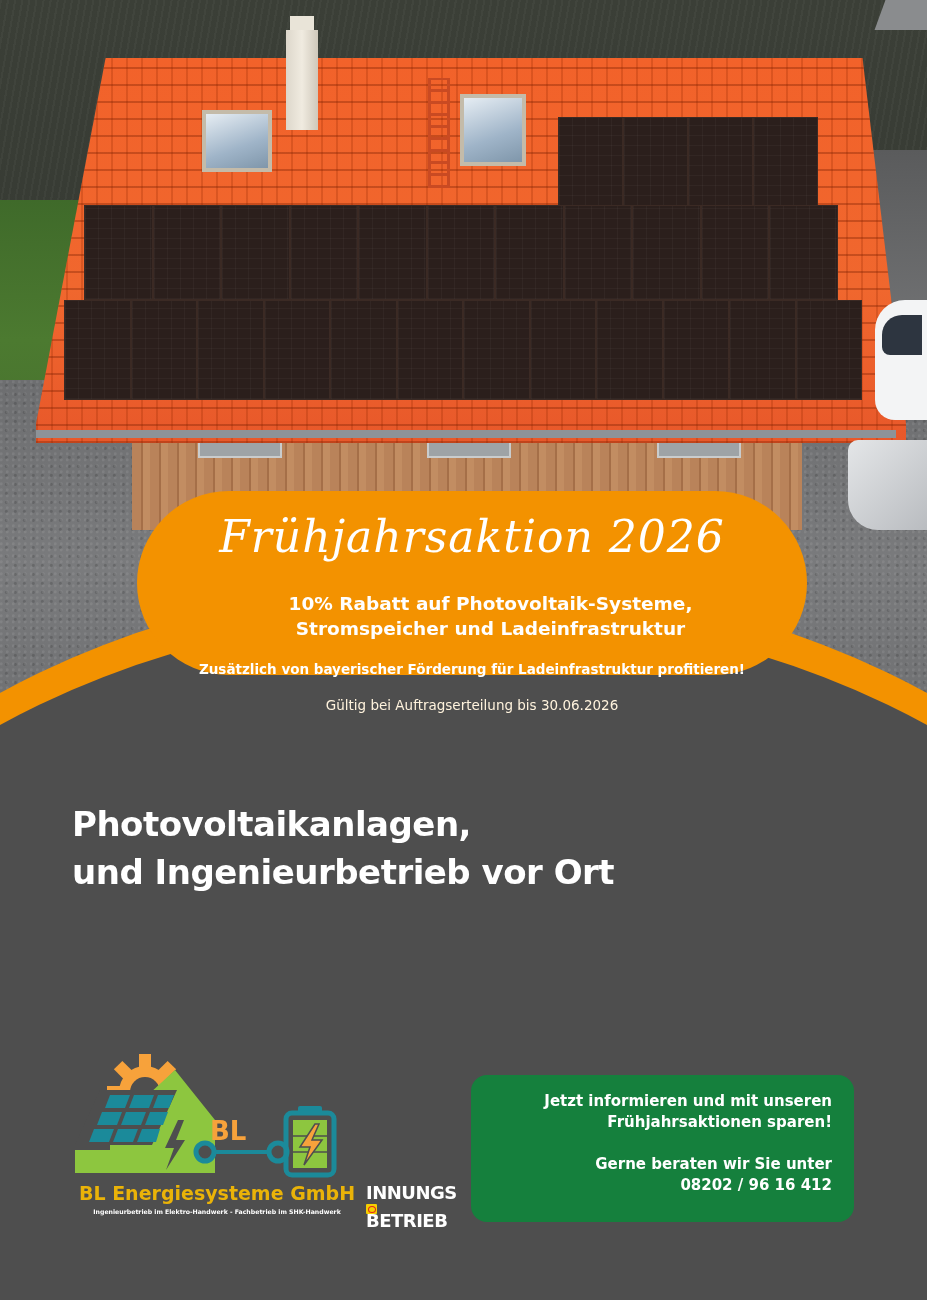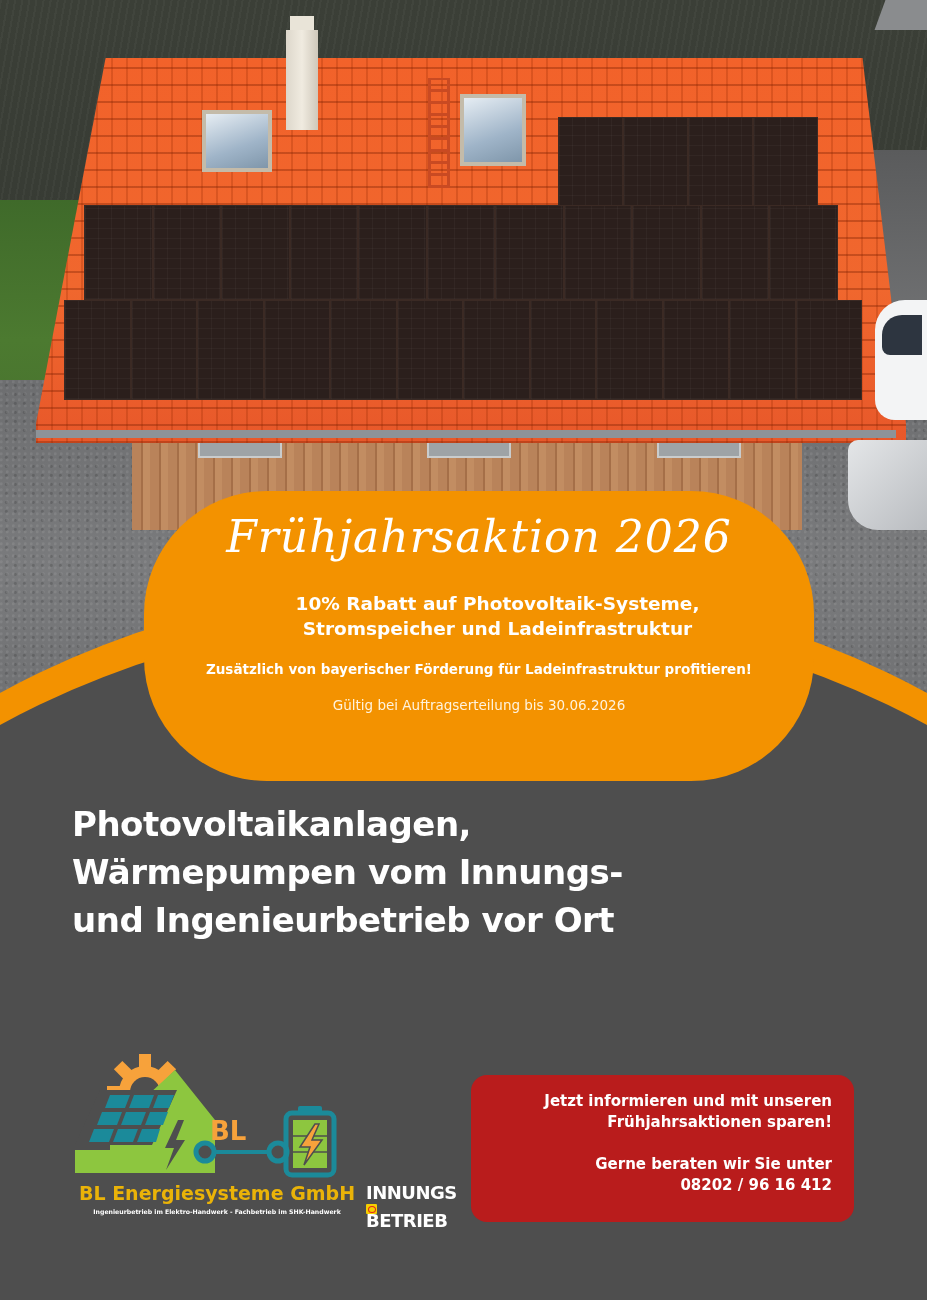--- a/index.html
+++ b/index.html
@@ -60,21 +60,21 @@
     background: linear-gradient(135deg, #e4e6e8, #b9bcc0); border-radius: 10px 0 0 30px; }
 
   
   .swoosh { position: absolute; left: -300px; top: 580px; width: 1527px; height: 1100px;
     border-radius: 50%; background: #f39200; }
   .dark { position: absolute; left: -300px; top: 612px; width: 1527px; height: 1100px;
     border-radius: 50%; background: #4e4e4e; }
   .dark-fill { position: absolute; left: 0; top: 760px; width: 927px; height: 540px; background: #4e4e4e; }
 
   
-  .promo { position: absolute; left: 144px; top: 491px; width: 670px; height: 290px;
+  .promo { position: absolute; left: 137px; top: 491px; width: 670px; height: 184px;
     background: #f39200; border-radius: 123px; text-align: center; color: #fff; }
   .promo-title { position: absolute; left: 0; right: 0; top: 20px;
     font-family: "DejaVu Serif", serif; font-style: italic; font-size: 44px; letter-spacing: 1px;
     font-weight: normal; color: #fff; }
   .promo-offer { position: absolute; left: 0; right: 0; top: 100px;
     font-family: "DejaVu Sans", sans-serif; font-weight: bold; font-size: 18.5px; line-height: 25px; padding-left: 37px; }
   .promo-extra { position: absolute; left: 0; right: 0; top: 170px;
     font-family: "DejaVu Sans", sans-serif; font-weight: bold; font-size: 13.5px; }
   .promo-valid { position: absolute; left: 0; right: 0; top: 206px;
     font-family: "DejaVu Sans", sans-serif; font-size: 13.5px; color: #fff3dd; }
@@ -94,21 +94,21 @@
   .innung { position: absolute; left: 366px; top: 1186px; width: 80px;
     font-family: "DejaVu Sans", sans-serif; font-weight: bold; color: #fff; font-size: 18px; line-height: 14px;
     letter-spacing: -0.5px; }
   .innung .e { display: inline-block; width: 11px; height: 10px; background: #f5d000; margin-right: 2px;
     vertical-align: -1px; border-radius: 1px; position: relative; }
   .innung .e::after { content: ""; position: absolute; left: 2px; top: 2px; width: 6px; height: 5px;
     border: 1.5px solid #e2231a; border-radius: 50%; }
 
   
   .cta { position: absolute; left: 471px; top: 1075px; width: 383px; height: 147px;
-    background: #b91c1c; border-radius: 16px; color: #fff; text-align: right; padding: 16px 22px 0 0;
+    background: #15803d; border-radius: 16px; color: #fff; text-align: right; padding: 16px 22px 0 0;
     font-family: "DejaVu Sans", sans-serif; font-weight: bold; font-size: 15px; line-height: 21px; }
   .cta .gap { height: 21px; }
 </style>
 </head>
 <body>
 
 <div class="photo">
   <div class="field"></div>
   <div class="road"></div>
   <div class="grass"></div>
@@ -179,21 +179,20 @@
   <div class="promo-offer">
     <div>10% Rabatt auf Photovoltaik-Systeme,</div>
     <div>Stromspeicher und Ladeinfrastruktur</div>
   </div>
   <div class="promo-extra">Zusätzlich von bayerischer Förderung für Ladeinfrastruktur profitieren!</div>
   <div class="promo-valid">Gültig bei Auftragserteilung bis 30.06.2026</div>
 </div>
 
 <div class="headline">
   <div>Photovoltaikanlagen,</div>
-  <div>Wärmepumpen vom Innungs-</div>
   <div>und Ingenieurbetrieb vor Ort</div>
 </div>
 
 <div class="logo">
   <svg width="280" height="130" viewBox="0 0 280 130">
 
     <g transform="translate(75,42)">
       <circle r="26" fill="#f7a23b"></circle>
       <g fill="#f7a23b">
         <rect x="-6" y="-38" width="12" height="14"></rect>

